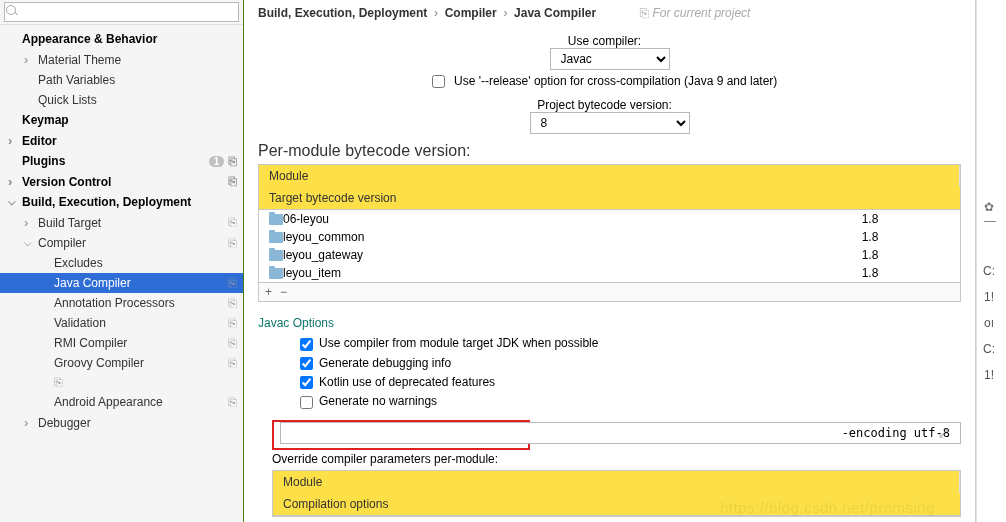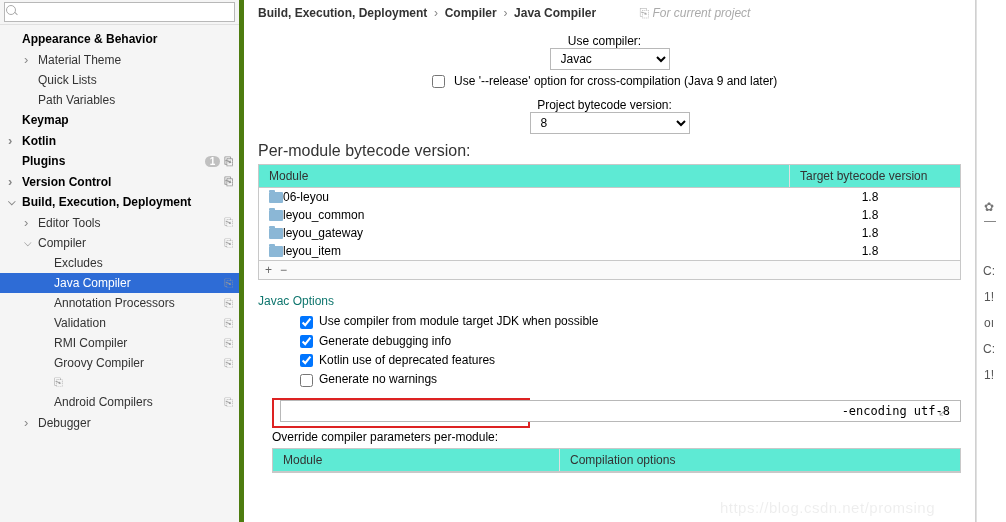--- a/index.html
+++ b/index.html
@@ -1,18 +1,18 @@
 <!DOCTYPE html>
 <html><head>
 <meta charset="utf-8">
 <style>
 * { box-sizing: border-box; margin: 0; padding: 0; font-family: "Segoe UI", Arial, sans-serif; font-size: 12px; }
 body { background: #fff; color: #000; width: 1006px; height: 522px; overflow: hidden; position: relative; }
 .container { display: flex; height: 100%; }
-.sidebar { width: 244px; background: #f5f5f5; border-right: 5px solid #4d7c0f; overflow-y: auto; }
+.sidebar { width: 244px; background: #f5f5f5; border-right: 1px solid #4d7c0f; overflow-y: auto; }
 .search-box { padding: 2px 4px; border-bottom: 1px solid #e0e0e0; }
 .search-box input { width: 100%; border: none; background: transparent; padding: 2px 2px 2px 18px; font-size: 12px; color: #888; outline: none; }
 .search-box { position: relative; }
 .search-box::before { content: ""; position: absolute; left: 6px; top: 5px; width: 8px; height: 8px; border: 1px solid #aaa; border-radius: 50%; }
 .search-box::after { content: ""; position: absolute; left: 14px; top: 13px; width: 4px; height: 1px; background: #aaa; transform: rotate(45deg); }
 .tree { padding: 4px 0; }
 .tree-item { display: flex; align-items: center; padding: 3px 4px 3px 8px; cursor: pointer; color: #333; position: relative; }
 .tree-item.selected { background: #2e6cd6; color: #fff; }
 .tree-item.bold { font-weight: bold; color: #000; }
 .tree-item .chev { width: 14px; display: inline-block; color: #888; font-size: 10px; }
@@ -29,21 +29,21 @@
 .breadcrumb b { color: #333; font-weight: bold; }
 .breadcrumb .proj { color: #aaa; margin-left: 40px; font-style: italic; }
 .breadcrumb .proj::before { content: "⎘ "; font-style: normal; }
 .row { display: flex; align-items: center; margin: 4px 0; flex-direction: column; }
 .row label { margin-right: 10px; }
 select, input[type=text] { border: 1px solid #b8b8b8; padding: 2px 6px; background: #fff; font-size: 12px; }
 input[type=checkbox] { margin-right: 6px; vertical-align: middle; }
 .chk-row { margin: 5px 0 5px 14px; padding-left: 28px; }
 .section-label { margin: 8px 0 4px 0; color: #333; font-size: 16px; }
 .table { border: 1px solid #c8c8c8; margin-top: 4px; }
-.thead { display: flex; background: #5eead4; border-bottom: 1px solid #c8c8c8; }
+.thead { display: flex; background: #fde047; border-bottom: 1px solid #c8c8c8; flex-direction: column; }
 .thead .cell { padding: 4px 10px; color: #333; }
 .thead .cell:first-child { flex: 1; border-right: 1px solid #e0e0e0; }
 .thead .cell:last-child { width: 170px; text-align: left; }
 .tbody { max-height: 98px; overflow-y: auto; background: #fff; }
 .trow { display: flex; padding: 2px 10px; }
 .trow .cell:first-child { flex: 1; display: flex; align-items: center; }
 .trow .cell:last-child { width: 160px; text-align: center; }
 .folder-icon { display: inline-block; width: 14px; height: 11px; background: #8bb7d6; border-radius: 1px; position: relative; }
 .folder-icon::before { content: ""; position: absolute; top: -2px; left: 0; width: 6px; height: 2px; background: #8bb7d6; border-radius: 1px 1px 0 0; }
 .tfoot { border-top: 1px solid #c8c8c8; padding: 2px 6px; background: #fafafa; display:flex; gap:8px; color:#666; }
@@ -75,52 +75,52 @@
         <div class="tree-item indent-0 bold">
           <span class="chev none"></span>
           <span class="label">Appearance &amp; Behavior</span>
         </div>
         <div class="tree-item indent-1">
           <span class="chev closed"></span>
           <span class="label">Material Theme</span>
         </div>
         <div class="tree-item indent-1">
           <span class="chev none"></span>
+          <span class="label">Path Variables</span>
+        </div>
+        <div class="tree-item indent-1">
+          <span class="chev none"></span>
           <span class="label">Quick Lists</span>
         </div>
-        <div class="tree-item indent-1">
-          <span class="chev none"></span>
-          <span class="label">Path Variables</span>
-        </div>
         <div class="tree-item indent-0 bold">
           <span class="chev none"></span>
           <span class="label">Keymap</span>
         </div>
         <div class="tree-item indent-0 bold">
           <span class="chev closed"></span>
-          <span class="label">Kotlin</span>
+          <span class="label">Editor</span>
         </div>
         <div class="tree-item indent-0 bold">
           <span class="chev none"></span>
           <span class="label">Plugins</span>
           <span class="badge">1</span>
           <span class="rec">⎘</span>
         </div>
         <div class="tree-item indent-0 bold">
           <span class="chev closed"></span>
           <span class="label">Version Control</span>
           <span class="rec">⎘</span>
         </div>
         <div class="tree-item indent-0 bold">
           <span class="chev open"></span>
           <span class="label">Build, Execution, Deployment</span>
         </div>
         <div class="tree-item indent-1">
           <span class="chev closed"></span>
-          <span class="label">Editor Tools</span>
+          <span class="label">Build Target</span>
           <span class="rec">⎘</span>
         </div>
         <div class="tree-item indent-1">
           <span class="chev open"></span>
           <span class="label">Compiler</span>
           <span class="rec">⎘</span>
         </div>
         <div class="tree-item indent-2">
           <span class="chev none"></span>
           <span class="label">Excludes</span>
@@ -149,21 +149,21 @@
           <span class="chev none"></span>
           <span class="label">Groovy Compiler</span>
           <span class="rec">⎘</span>
         </div>
         <div class="tree-item indent-2">
           <span class="chev none"></span>
           <span class="rec">⎘</span>
         </div>
         <div class="tree-item indent-2">
           <span class="chev none"></span>
-          <span class="label">Android Compilers</span>
+          <span class="label">Android Appearance</span>
           <span class="rec">⎘</span>
         </div>
         <div class="tree-item indent-1">
           <span class="chev closed"></span>
           <span class="label">Debugger</span>
         </div>
       </div>
   </div>
 
   <div class="main">

